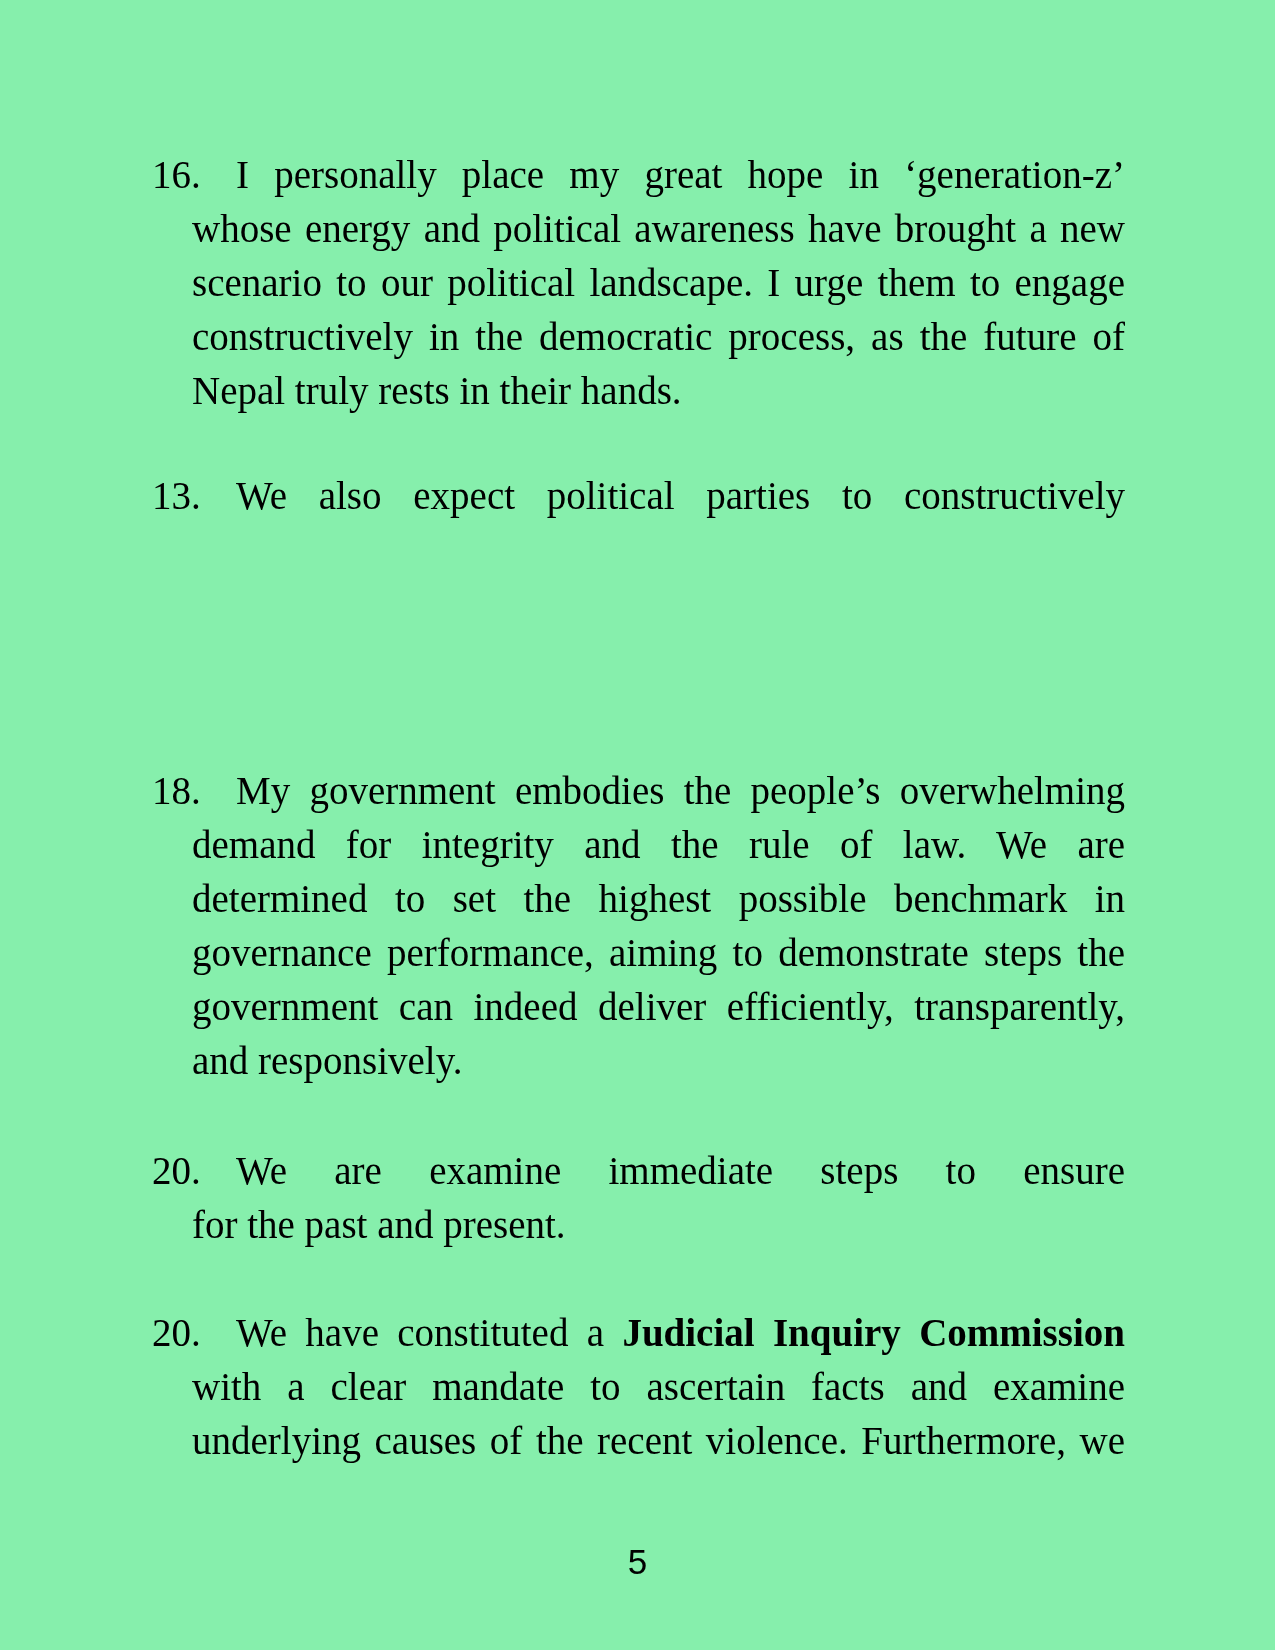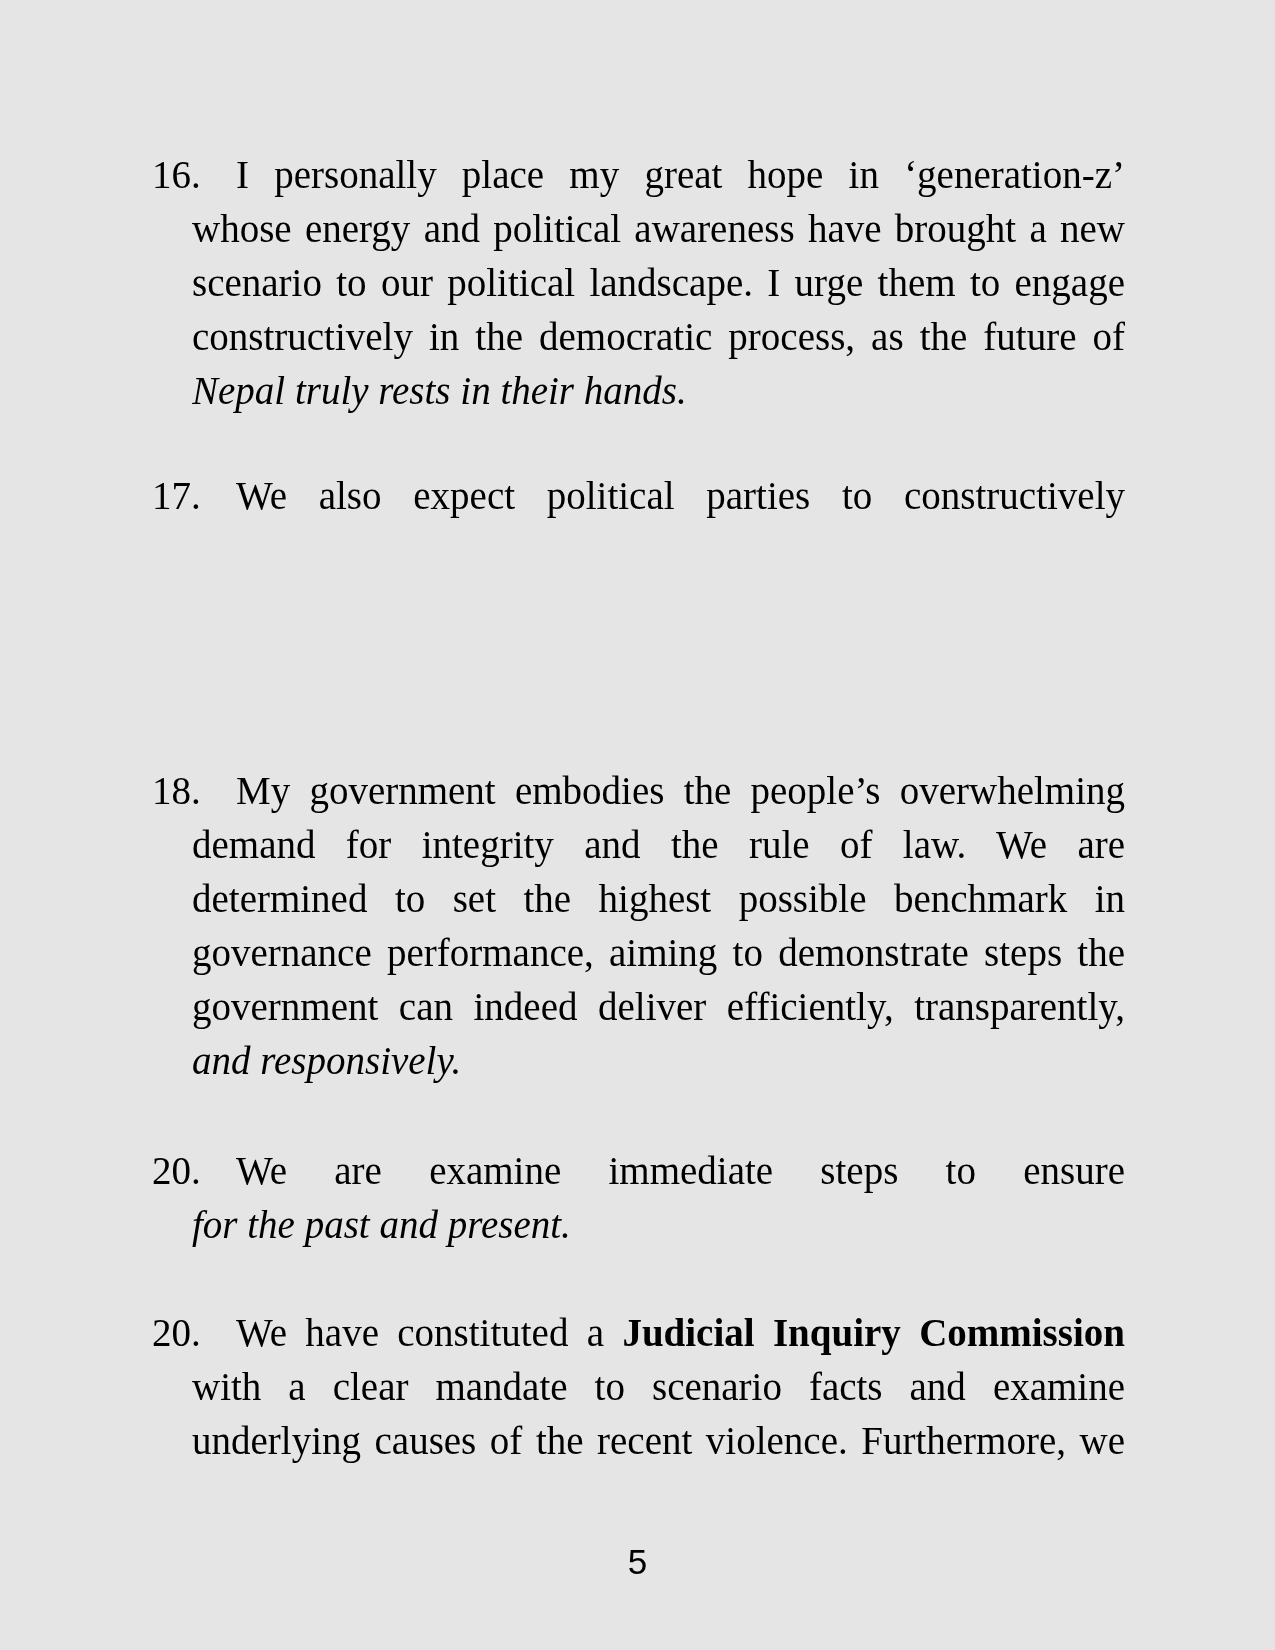--- a/index.html
+++ b/index.html
@@ -4,21 +4,21 @@
 <style>
   html, body {
     margin: 0;
     padding: 0;
     background: #ffffff;
   }
   .page {
     position: relative;
     width: 1275px;
     height: 1650px;
-    background: #e5e5e5;
+    background: #86efac;
     color: #000000;
     font-family: "Liberation Serif", serif;
     overflow: hidden;
   }
   .para {
     position: absolute;
     left: 152px;
     width: 973px;
     font-size: 39px;
     line-height: 54px;
@@ -29,21 +29,20 @@
     overflow: hidden;
     text-align: justify;
     text-align-last: justify;
   }
   .para .line.first {
     margin-left: 0;               
   }
   .para .line.para-end {
     text-align: left;
     text-align-last: left;
-    font-style: italic;
   }
   .num {
     display: inline-block;
     width: 84px;
   }
   .salutation {
     position: absolute;
     left: 152px;
     font-size: 39px;
     line-height: 54px;
@@ -70,39 +69,39 @@
 
   <div class="para" style="top:148px">
     <div class="line first"><span class="num">16.</span><span>I personally place my great hope in ‘generation-z’</span></div>
     <div class="line">whose energy and political awareness have brought a new</div>
     <div class="line">scenario to our political landscape. I urge them to engage</div>
     <div class="line">constructively in the democratic process, as the future of</div>
     <div class="line para-end">Nepal truly rests in their hands.</div>
   </div>
 
   <div class="para" style="top:469px">
-    <div class="line first"><span class="num">17.</span><span>We also expect political parties to constructively</span></div>
+    <div class="line first"><span class="num">13.</span><span>We also expect political parties to constructively</span></div>
   </div>
 
 
   <div class="para" style="top:764px">
     <div class="line first"><span class="num">18.</span><span>My government embodies the people’s overwhelming</span></div>
     <div class="line">demand for integrity and the rule of law. We are</div>
     <div class="line">determined to set the highest possible benchmark in</div>
     <div class="line">governance performance, aiming to demonstrate steps the</div>
     <div class="line">government can indeed deliver efficiently, transparently,</div>
     <div class="line para-end">and responsively.</div>
   </div>
 
   <div class="para" style="top:1144px">
     <div class="line first"><span class="num">20.</span><span>We are examine immediate steps to ensure accountability</span></div>
     <div class="line para-end">for the past and present.</div>
   </div>
 
   <div class="para" style="top:1306px">
     <div class="line first"><span class="num">20.</span><span>We have constituted a </span><span class="bold-run">Judicial Inquiry Commission</span></div>
-    <div class="line">with a clear mandate to scenario facts and examine</div>
+    <div class="line">with a clear mandate to ascertain facts and examine</div>
     <div class="line">underlying causes of the recent violence. Furthermore, we</div>
   </div>
 
   <div class="page-num">5</div>
 
 </div>
 
 </body></html>

